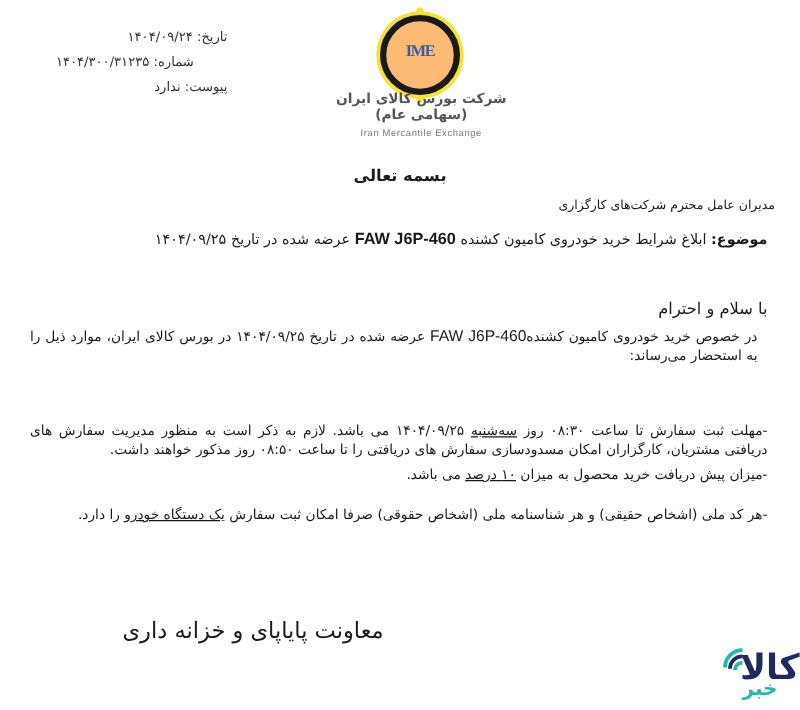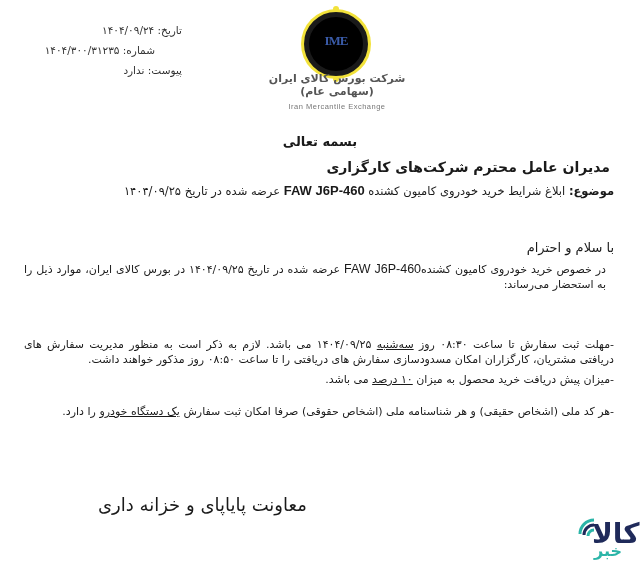--- a/index.html
+++ b/index.html
@@ -5,30 +5,30 @@
   html, body { margin: 0; padding: 0; }
   body {
     width: 640px; height: 568px; background: #ffffff; overflow: hidden;
     position: relative; font-family: "DejaVu Sans", sans-serif; color: #1a1a1a;
   }
   .abs { position: absolute; }
   .rtl { direction: rtl; unicode-bidi: embed; }
   .meta-row { font-size: 10.5px; color: #333; text-align: center; white-space: nowrap; }
   .logo-wrap { left: 262px; top: 6px; width: 150px; height: 110px; }
   .logo-ring { position: absolute; left: 42px; top: 6px; width: 64px; height: 64px; border-radius: 50%;
-    border: 5px solid #1a1a1a; box-shadow: 0 0 0 3px #f2e23a; background: #000000; box-sizing: border-box; }
+    border: 5px solid #1a1a1a; box-shadow: 0 0 0 3px #f2e23a; background: #fdba74; box-sizing: border-box; }
   .logo-ring::before, .logo-ring::after { content: ""; position: absolute; width: 6px; height: 6px; background: #f2e23a; border-radius: 50%; }
   .logo-ring::before { left: 24px; top: -11px; }
   .logo-ring::after { left: 24px; bottom: -11px; }
   .logo-text { position: absolute; left: 0; top: 16px; width: 54px; text-align: center; font-weight: bold;
     font-size: 13px; color: #3a5ba8; letter-spacing: -1px; font-family: "Liberation Serif", serif; }
   .company-fa { position: absolute; left: 0; top: 66px; width: 150px; text-align: center; font-size: 11px; color: #555; font-weight: bold; }
   .company-en { position: absolute; left: 0; top: 96px; width: 150px; text-align: center; font-size: 7.5px; color: #777; letter-spacing: 0.5px; font-family: "Liberation Sans", sans-serif; }
   .bismillah { left: 270px; top: 134px; width: 100px; text-align: center; font-weight: bold; font-size: 13px; }
-  .heading { right: 30px; top: 159px; font-weight: bold; font-size: 14px; white-space: nowrap; }
+  .heading { right: 20px; top: 159px; font-weight: normal; font-size: 10px; white-space: nowrap; }
   .subject { right: 26px; top: 183px; font-size: 11.5px; white-space: nowrap; }
   .subject b { font-weight: bold; }
   .latin { font-family: "Liberation Sans", sans-serif; font-weight: bold; font-size: 13px; }
   .greeting { right: 26px; top: 240px; font-weight: normal; font-size: 13px; white-space: nowrap; }
   .para { right: 26px; width: 590px; font-size: 11px; line-height: 15px; text-align: justify; }
   .u { text-decoration: underline; }
   .signature { left: 98px; top: 494px; font-weight: normal; font-size: 18px; white-space: nowrap; }
   .watermark { left: 572px; top: 508px; width: 62px; height: 56px; }
 </style>
 </head>

